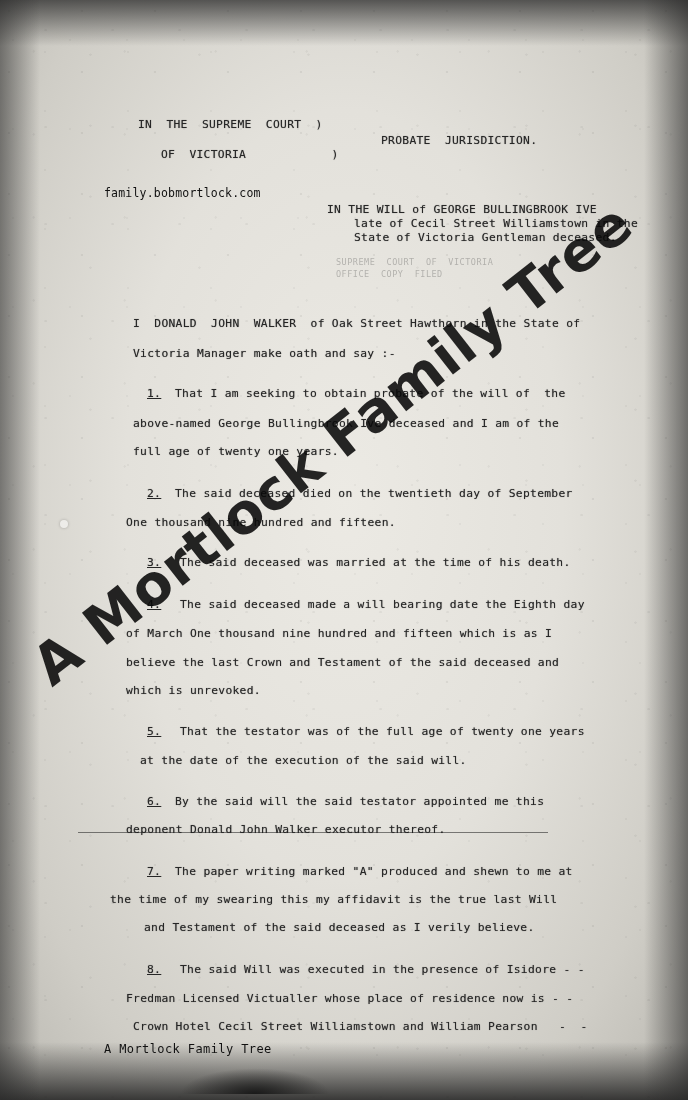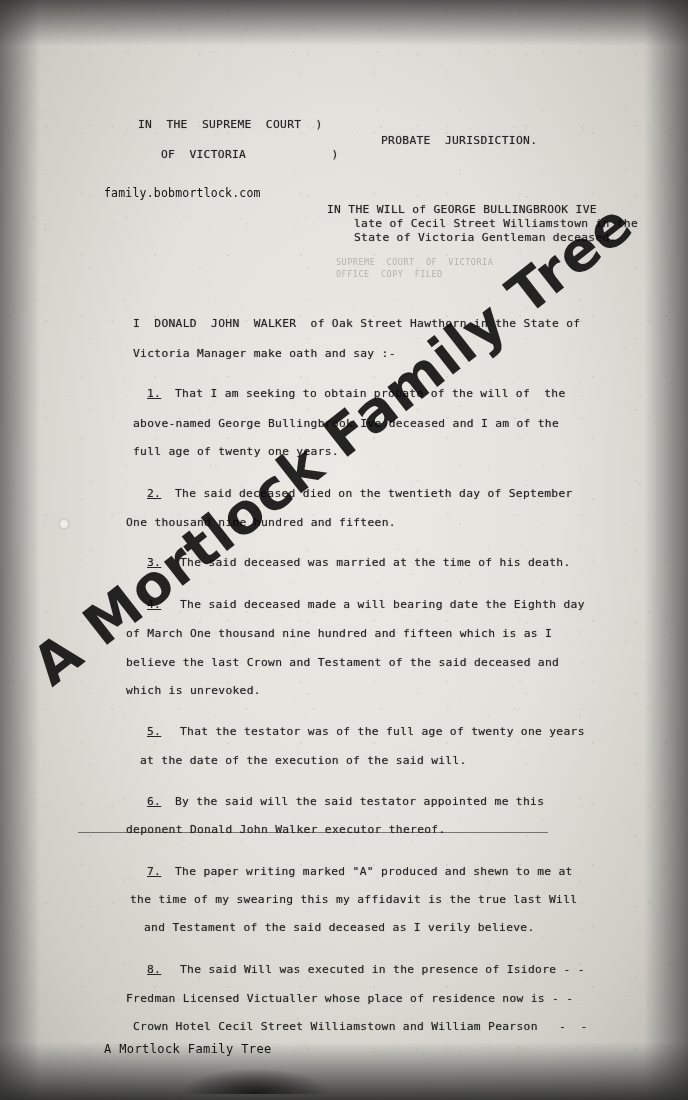--- a/index.html
+++ b/index.html
@@ -182,21 +182,21 @@
     <div class="line" style="left:180px; top:725px;">That the testator was of the full age of twenty one years</div>
     <div class="line" style="left:140px; top:754px;">at the date of the execution of the said will.</div>
 
     <div class="line num" style="left:147px; top:795px;">6.</div>
     <div class="line" style="left:175px; top:795px;">By the said will the said testator appointed me this</div>
     <div class="line" style="left:126px; top:823px;">deponent Donald John Walker executor thereof.</div>
     <div id="strike"></div>
 
     <div class="line num" style="left:147px; top:865px;">7.</div>
     <div class="line" style="left:175px; top:865px;">The paper writing marked "A" produced and shewn to me at</div>
-    <div class="line" style="left:130px; top:893px;">the time of my swearing this my affidavit is the true last Will</div>
+    <div class="line" style="left:110px; top:893px;">the time of my swearing this my affidavit is the true last Will</div>
     <div class="line" style="left:126px; top:921px;margin-left:18px;">and Testament of the said deceased as I verily believe.</div>
 
     <div class="line num" style="left:147px; top:963px;">8.</div>
     <div class="line" style="left:180px; top:963px;">The said Will was executed in the presence of Isidore - -</div>
     <div class="line" style="left:126px; top:992px;">Fredman Licensed Victualler whose place of residence now is - -</div>
     <div class="line" style="left:133px; top:1020px;">Crown Hotel Cecil Street Williamstown and William Pearson   -  -</div>
 
   </div>
 
   <div id="hole-left"></div>

